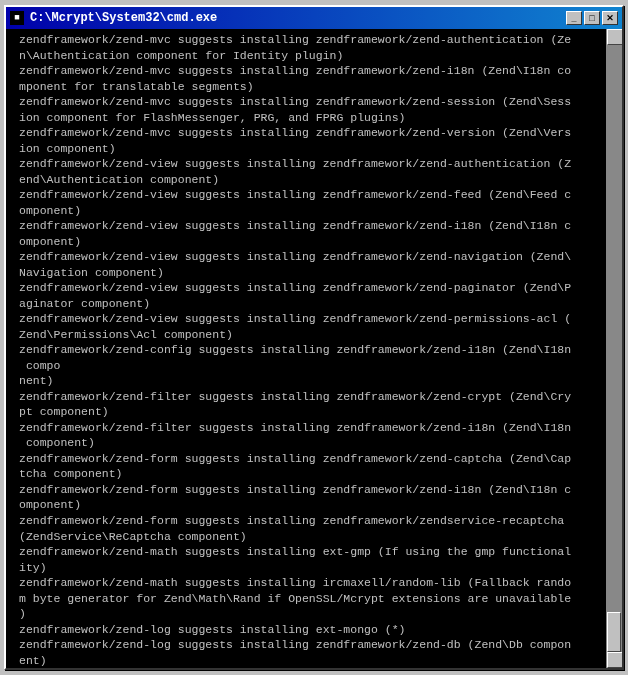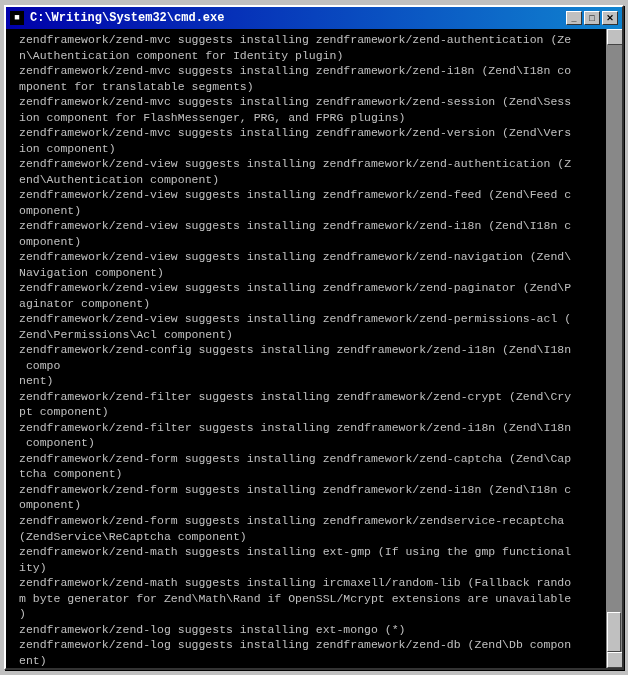--- a/index.html
+++ b/index.html
@@ -127,21 +127,21 @@
       left: 0;
     }
   </style>
 </head>
 <body>
 
 <div class="window">
   <div class="title-bar">
     <div class="title-bar-left">
       <div class="title-icon">■</div>
-      <span>C:\Writing\System32\cmd.exe</span>
+      <span>C:\Mcrypt\System32\cmd.exe</span>
     </div>
     <div class="title-buttons">
       <div class="title-btn">_</div>
       <div class="title-btn">□</div>
       <div class="title-btn">✕</div>
     </div>
   </div>
 
   <div class="terminal-body">
     <div class="terminal-content">zendframework/zend-mvc suggests installing zendframework/zend-authentication (Ze

